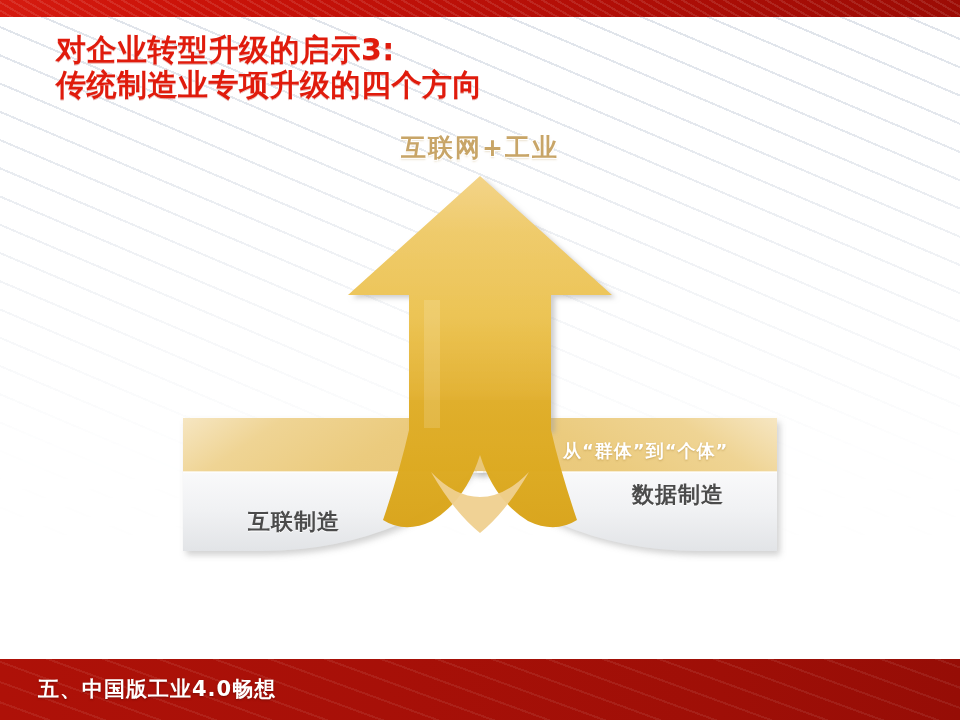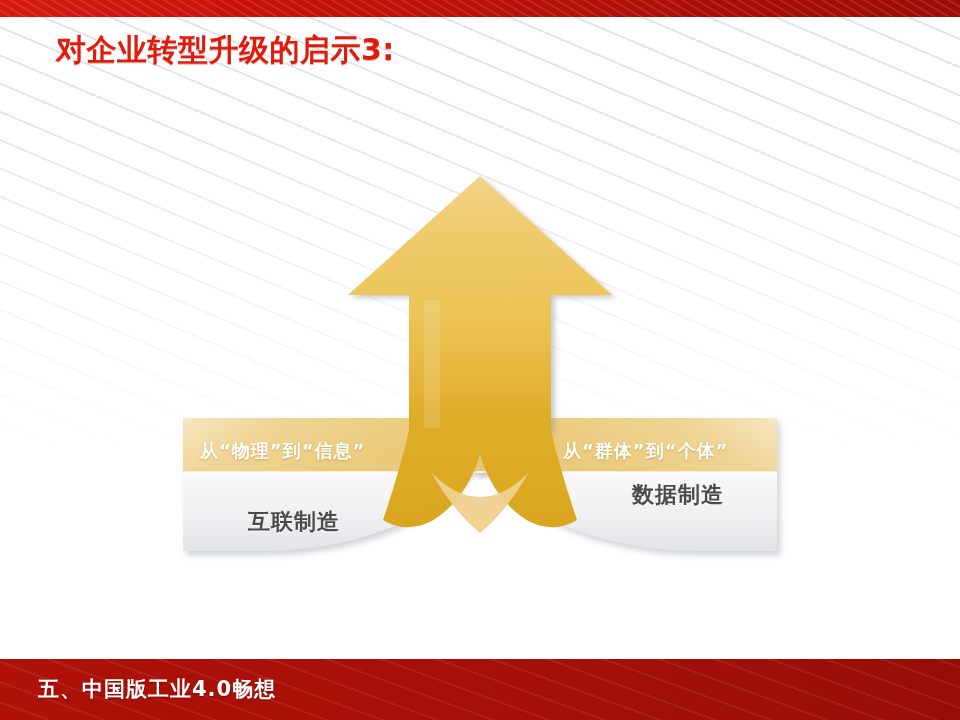--- a/index.html
+++ b/index.html
@@ -166,20 +166,21 @@
 <div id="slide">
 
   <div id="bg-stripes"></div>
 
   <div id="top-bar">
     <div id="top-bar-sheen"></div>
   </div>
 
   <div id="title-block">
     <div class="title-line">对企业转型升级的启示3:</div>
+    <div class="title-line">传统制造业专项升级的四个方向</div>
   </div>
 
   <div id="diagram">
     <svg width="960" height="660" viewBox="0 0 960 660" xmlns="http://www.w3.org/2000/svg">
       <defs>
 
         <linearGradient id="gradArrow" x1="0" y1="0" x2="0" y2="1">
           <stop offset="0%" stop-color="#F3D489"></stop>
           <stop offset="22%" stop-color="#EFCB6C"></stop>
           <stop offset="55%" stop-color="#ECC455"></stop>
@@ -290,22 +291,22 @@
       <path d="M431,472
                Q454,512 480,533
                Q506,512 529,472
                Q505,497 480,497
                Q455,497 431,472 Z" fill="#EFD08F" opacity="0.95"></path>
 
       <path d="M424,300 L440,300 L440,428 L424,428 Z" fill="#FFFFFF" opacity="0.14"></path>
     </svg>
   </div>
 
-
-  <div class="band-label" id="left-band-label">从“物理”到“信息”</div>
+  <div id="plus-label">互联网+工业</div>
+
   <div class="base-label" id="left-base-label">互联制造</div>
 
   <div class="band-label" id="right-band-label">从“群体”到“个体”</div>
   <div class="base-label" id="right-base-label">数据制造</div>
 
   <div id="footer-bar">
     <div id="footer-texture"></div>
     <div id="footer-label">五、中国版工业4.0畅想</div>
   </div>
 

